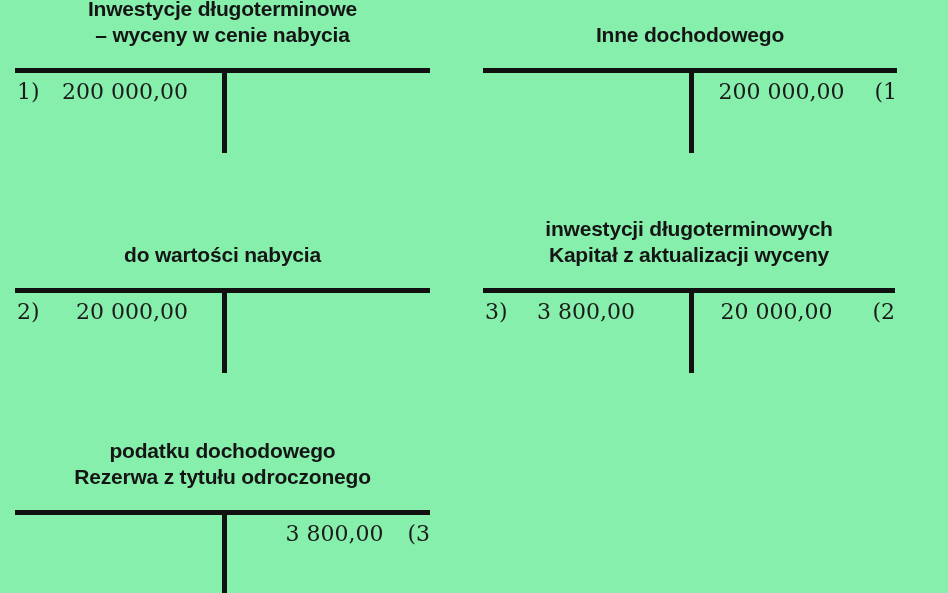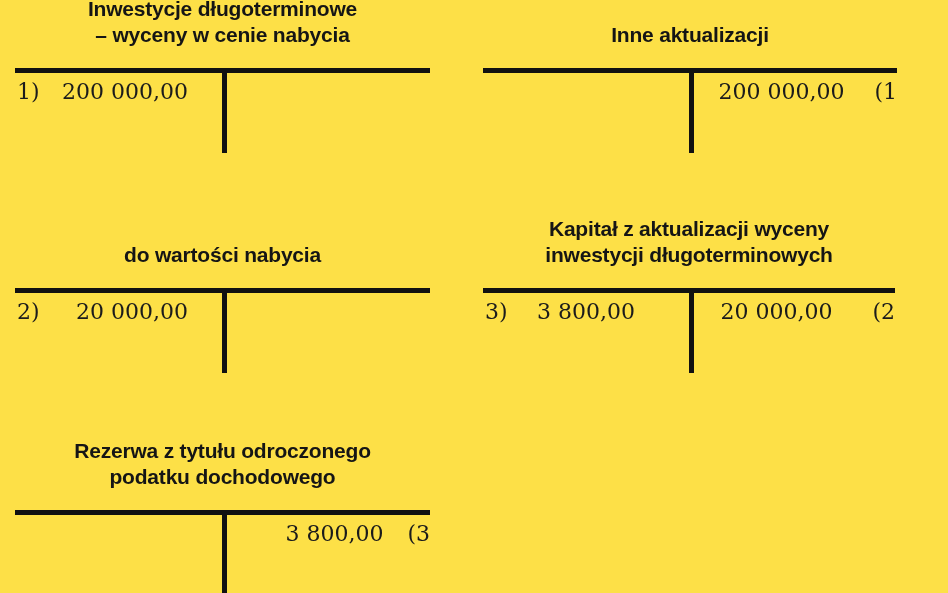--- a/index.html
+++ b/index.html
@@ -1,20 +1,20 @@
 <!DOCTYPE html>
 <html lang="pl"><head>
 <meta charset="utf-8">
 <style>
   html, body { margin: 0; padding: 0; background: #ffffff; }
   .stage {
     position: relative;
     width: 948px;
     height: 593px;
-    background: #fde047;
+    background: #86efac;
     overflow: hidden;
     font-family: "Liberation Sans", sans-serif;
     color: #161616;
   }
   .taccount {
     position: absolute;
     height: 175px;
   }
   .acct-title {
     position: absolute;
@@ -86,21 +86,21 @@
     <div class="entries">
       <div class="debit" style="width:171px;">
         <span class="ref">1)</span>
         <span class="amount">200 000,00</span>
       </div>
     </div>
   </section>
 
   <section class="taccount" style="left:483px; top:-10px; width:414px; --rule-y:78px; --div-x:206px; --div-h:85px;">
     <h2 class="acct-title">
-      <span>Inne aktualizacji</span>
+      <span>Inne dochodowego</span>
     </h2>
     <div class="rule"></div>
     <div class="divider"></div>
     <div class="entries">
       <div class="credit" style="--gap:30px;">
         <span class="amount">200 000,00</span>
         <span class="ref">(1</span>
       </div>
     </div>
   </section>
@@ -114,41 +114,41 @@
     <div class="entries">
       <div class="debit" style="width:171px;">
         <span class="ref">2)</span>
         <span class="amount">20 000,00</span>
       </div>
     </div>
   </section>
 
   <section class="taccount" style="left:483px; top:218px; width:412px; --rule-y:70px; --div-x:206px; --div-h:85px;">
     <h2 class="acct-title">
+      <span>inwestycji długoterminowych</span>
       <span>Kapitał z aktualizacji wyceny</span>
-      <span>inwestycji długoterminowych</span>
     </h2>
     <div class="rule"></div>
     <div class="divider"></div>
     <div class="entries">
       <div class="debit" style="width:150px;">
         <span class="ref">3)</span>
         <span class="amount">3 800,00</span>
       </div>
       <div class="credit" style="--gap:40px;">
         <span class="amount">20 000,00</span>
         <span class="ref">(2</span>
       </div>
     </div>
   </section>
 
   <section class="taccount" style="left:15px; top:436px; width:415px; --rule-y:74px; --div-x:207px; --div-h:86px;">
     <h2 class="acct-title">
+      <span>podatku dochodowego</span>
       <span>Rezerwa z tytułu odroczonego</span>
-      <span>podatku dochodowego</span>
     </h2>
     <div class="rule"></div>
     <div class="divider"></div>
     <div class="entries">
       <div class="credit" style="--gap:24px;">
         <span class="amount">3 800,00</span>
         <span class="ref">(3</span>
       </div>
     </div>
   </section>

